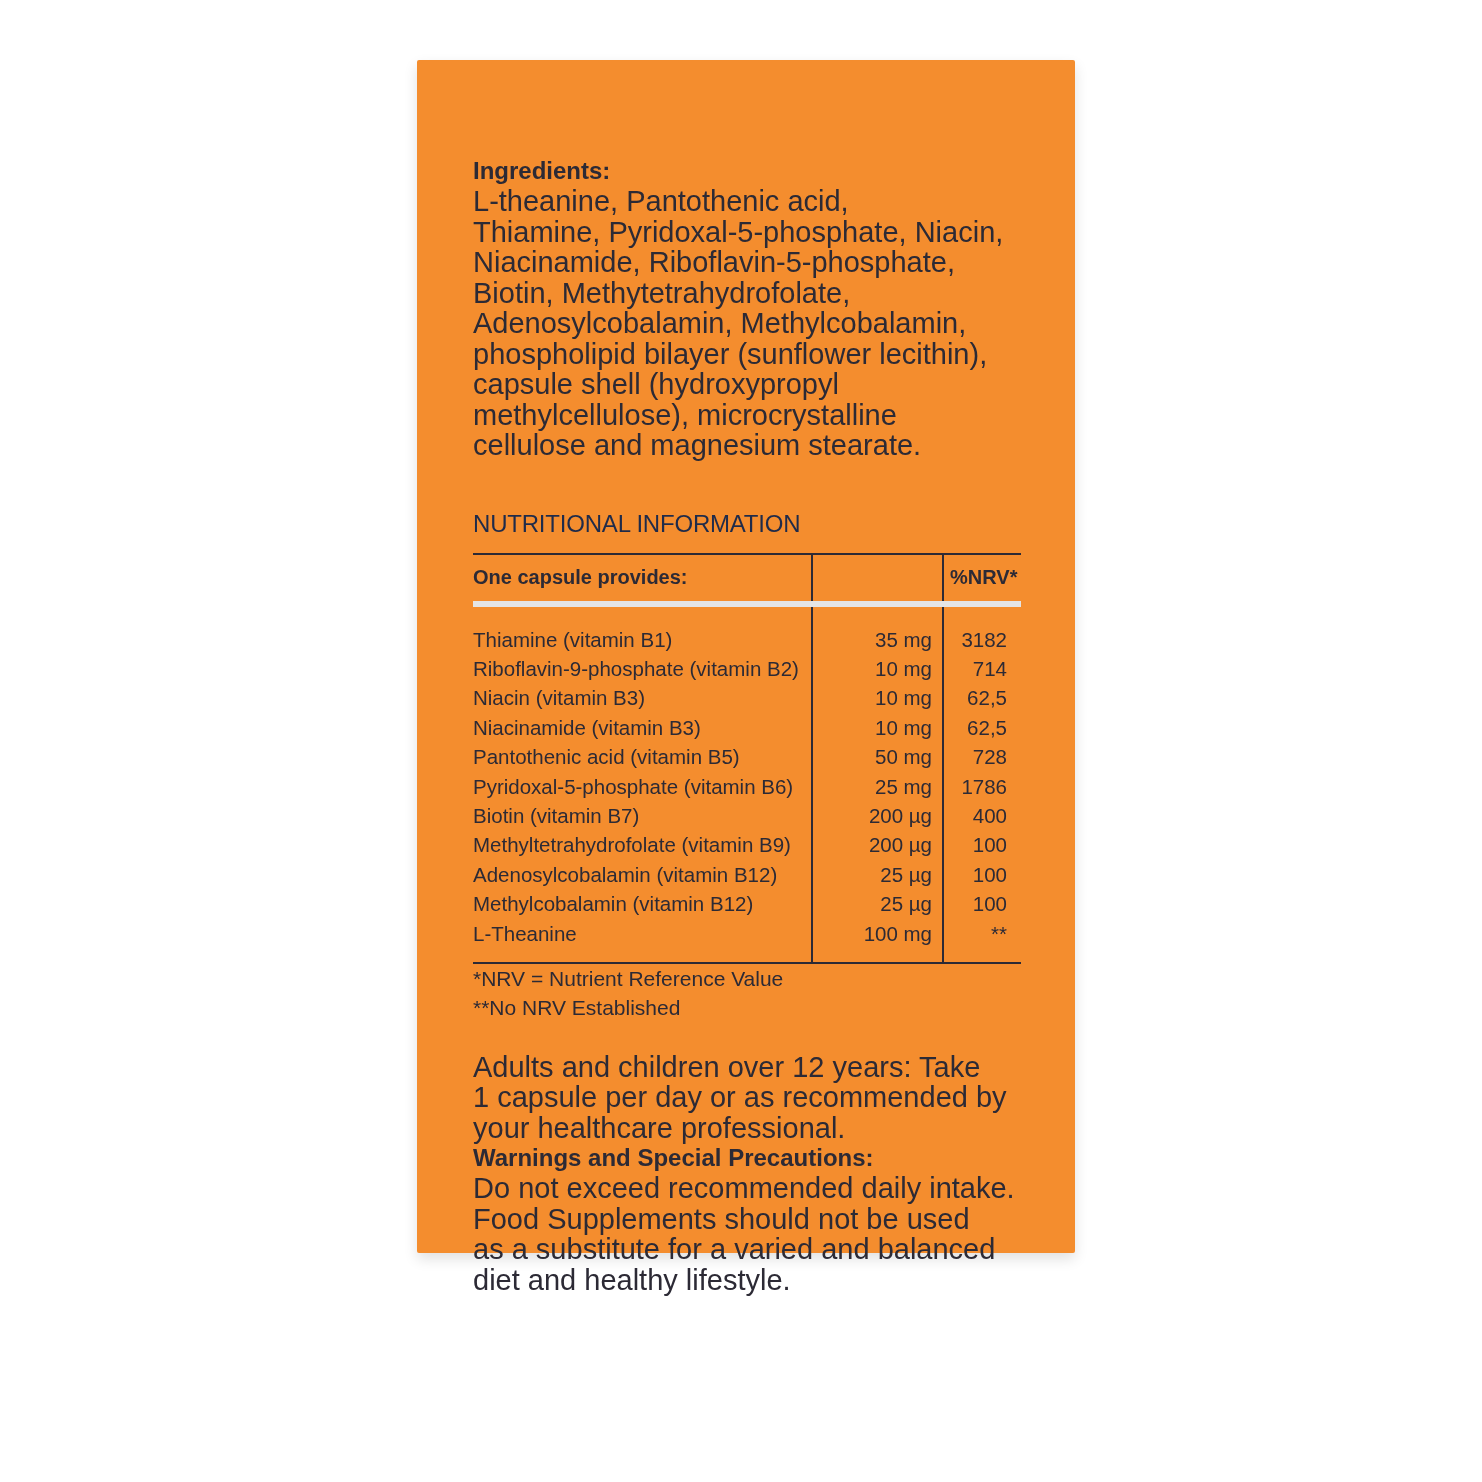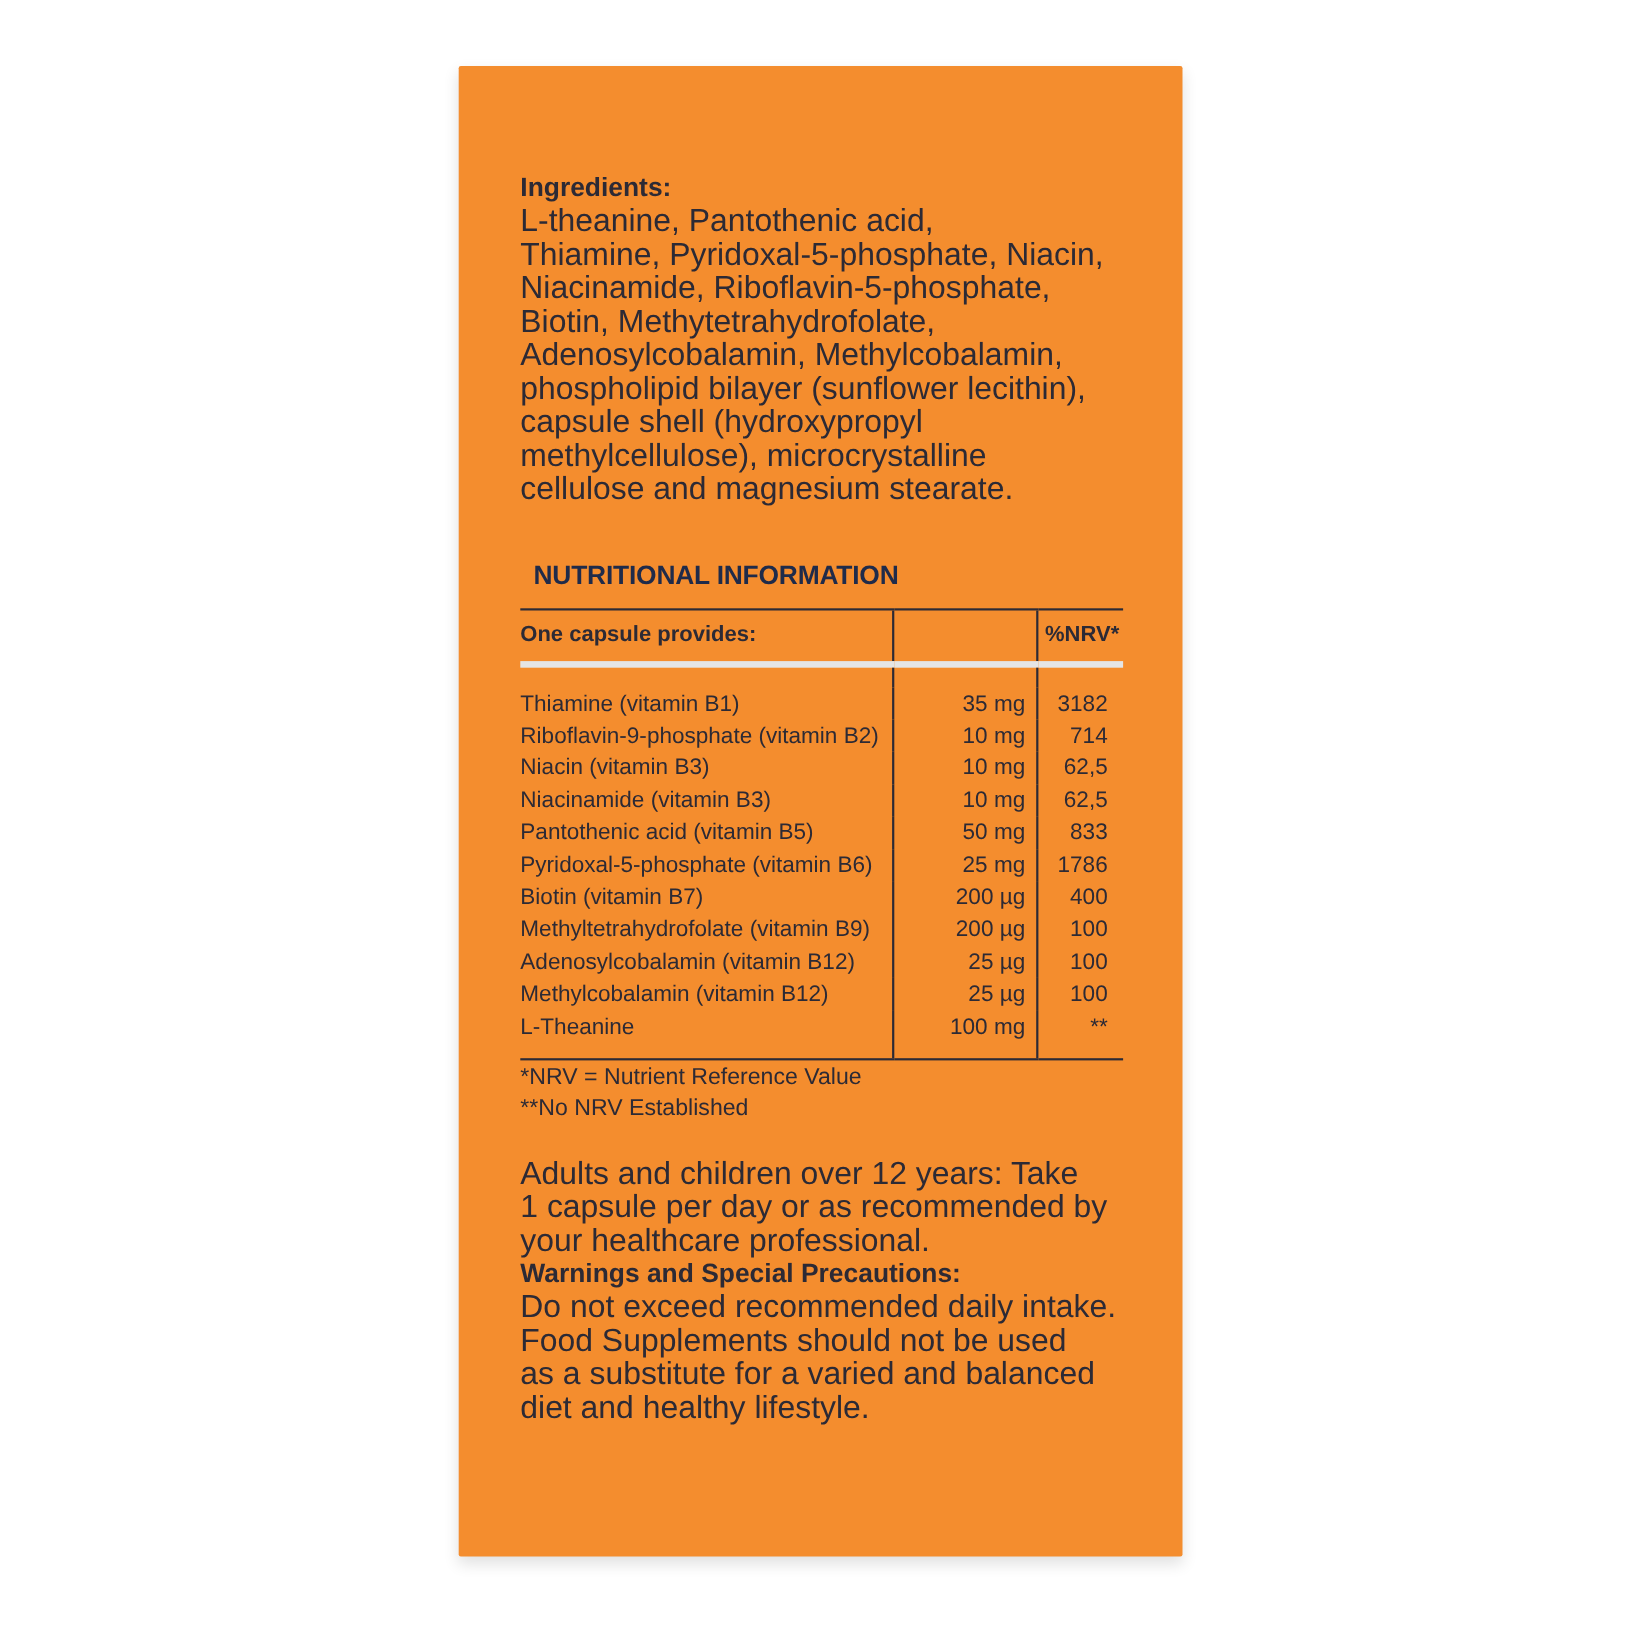--- a/index.html
+++ b/index.html
@@ -1,21 +1,21 @@
 <!DOCTYPE html>
 <html><head>
 <meta charset="utf-8">
 <style>
   html,body{margin:0;padding:0;}
   body{width:1482px;height:1482px;background:#ffffff;position:relative;overflow:hidden;font-family:"Liberation Sans",sans-serif;}
-  .box{position:absolute;left:417px;top:60px;width:658px;height:1355px;background:#f48d2e;box-shadow:0 6px 14px rgba(0,0,0,0.12);border-radius:2px;}
+  .box{position:absolute;left:417px;top:60px;width:658px;height:1193px;background:#f48d2e;box-shadow:0 6px 14px rgba(0,0,0,0.12);border-radius:2px;}
   .content{position:absolute;left:56px;top:96px;width:560px;color:#2c2a35;}
   .h{font-weight:bold;font-size:24px;line-height:30px;color:#2c2a35;}
   .p{font-size:29px;line-height:30.5px;color:#2c2a35;}
-  .nut-title{font-weight:bold;font-size:24px;color:#1f2b4a;margin-top:48px;line-height:30px;letter-spacing:-0.2px;margin-left:12px;}
+  .nut-title{font-weight:normal;font-size:24px;color:#1f2b4a;margin-top:48px;line-height:30px;letter-spacing:-0.2px;}
   table{border-collapse:collapse;margin-top:14px;width:548px;font-size:20.5px;color:#2c2a35;}
   th{text-align:left;font-weight:bold;font-size:20px;height:46px;border-top:2px solid #2c2a35;border-bottom:6px solid #e5e5e5;padding:0;}
   td{padding:0;height:29.4px;line-height:29.4px;}
   .c1{width:378px;}
   .c2{width:95px;text-align:right;padding-right:10px;border-left:2px solid #2c2a35;padding-left:38px;}
   .c3{width:64px;text-align:right;padding-right:14px;border-left:2px solid #2c2a35;}
   th.c3{font-size:20px;text-align:left;padding-left:6px;padding-right:0;}
   tr.spacer td{height:18px;}
   tr.last td{border-bottom:2px solid #2c2a35;padding-bottom:14px;}
   .foot{font-size:21px;line-height:29px;margin-top:0;}
@@ -70,21 +70,21 @@
             <td class="c3">62,5</td>
           </tr>
           <tr>
             <td class="c1">Niacinamide (vitamin B3)</td>
             <td class="c2">10 mg</td>
             <td class="c3">62,5</td>
           </tr>
           <tr>
             <td class="c1">Pantothenic acid (vitamin B5)</td>
             <td class="c2">50 mg</td>
-            <td class="c3">833</td>
+            <td class="c3">728</td>
           </tr>
           <tr>
             <td class="c1">Pyridoxal-5-phosphate (vitamin B6)</td>
             <td class="c2">25 mg</td>
             <td class="c3">1786</td>
           </tr>
           <tr>
             <td class="c1">Biotin (vitamin B7)</td>
             <td class="c2">200 µg</td>
             <td class="c3">400</td>

